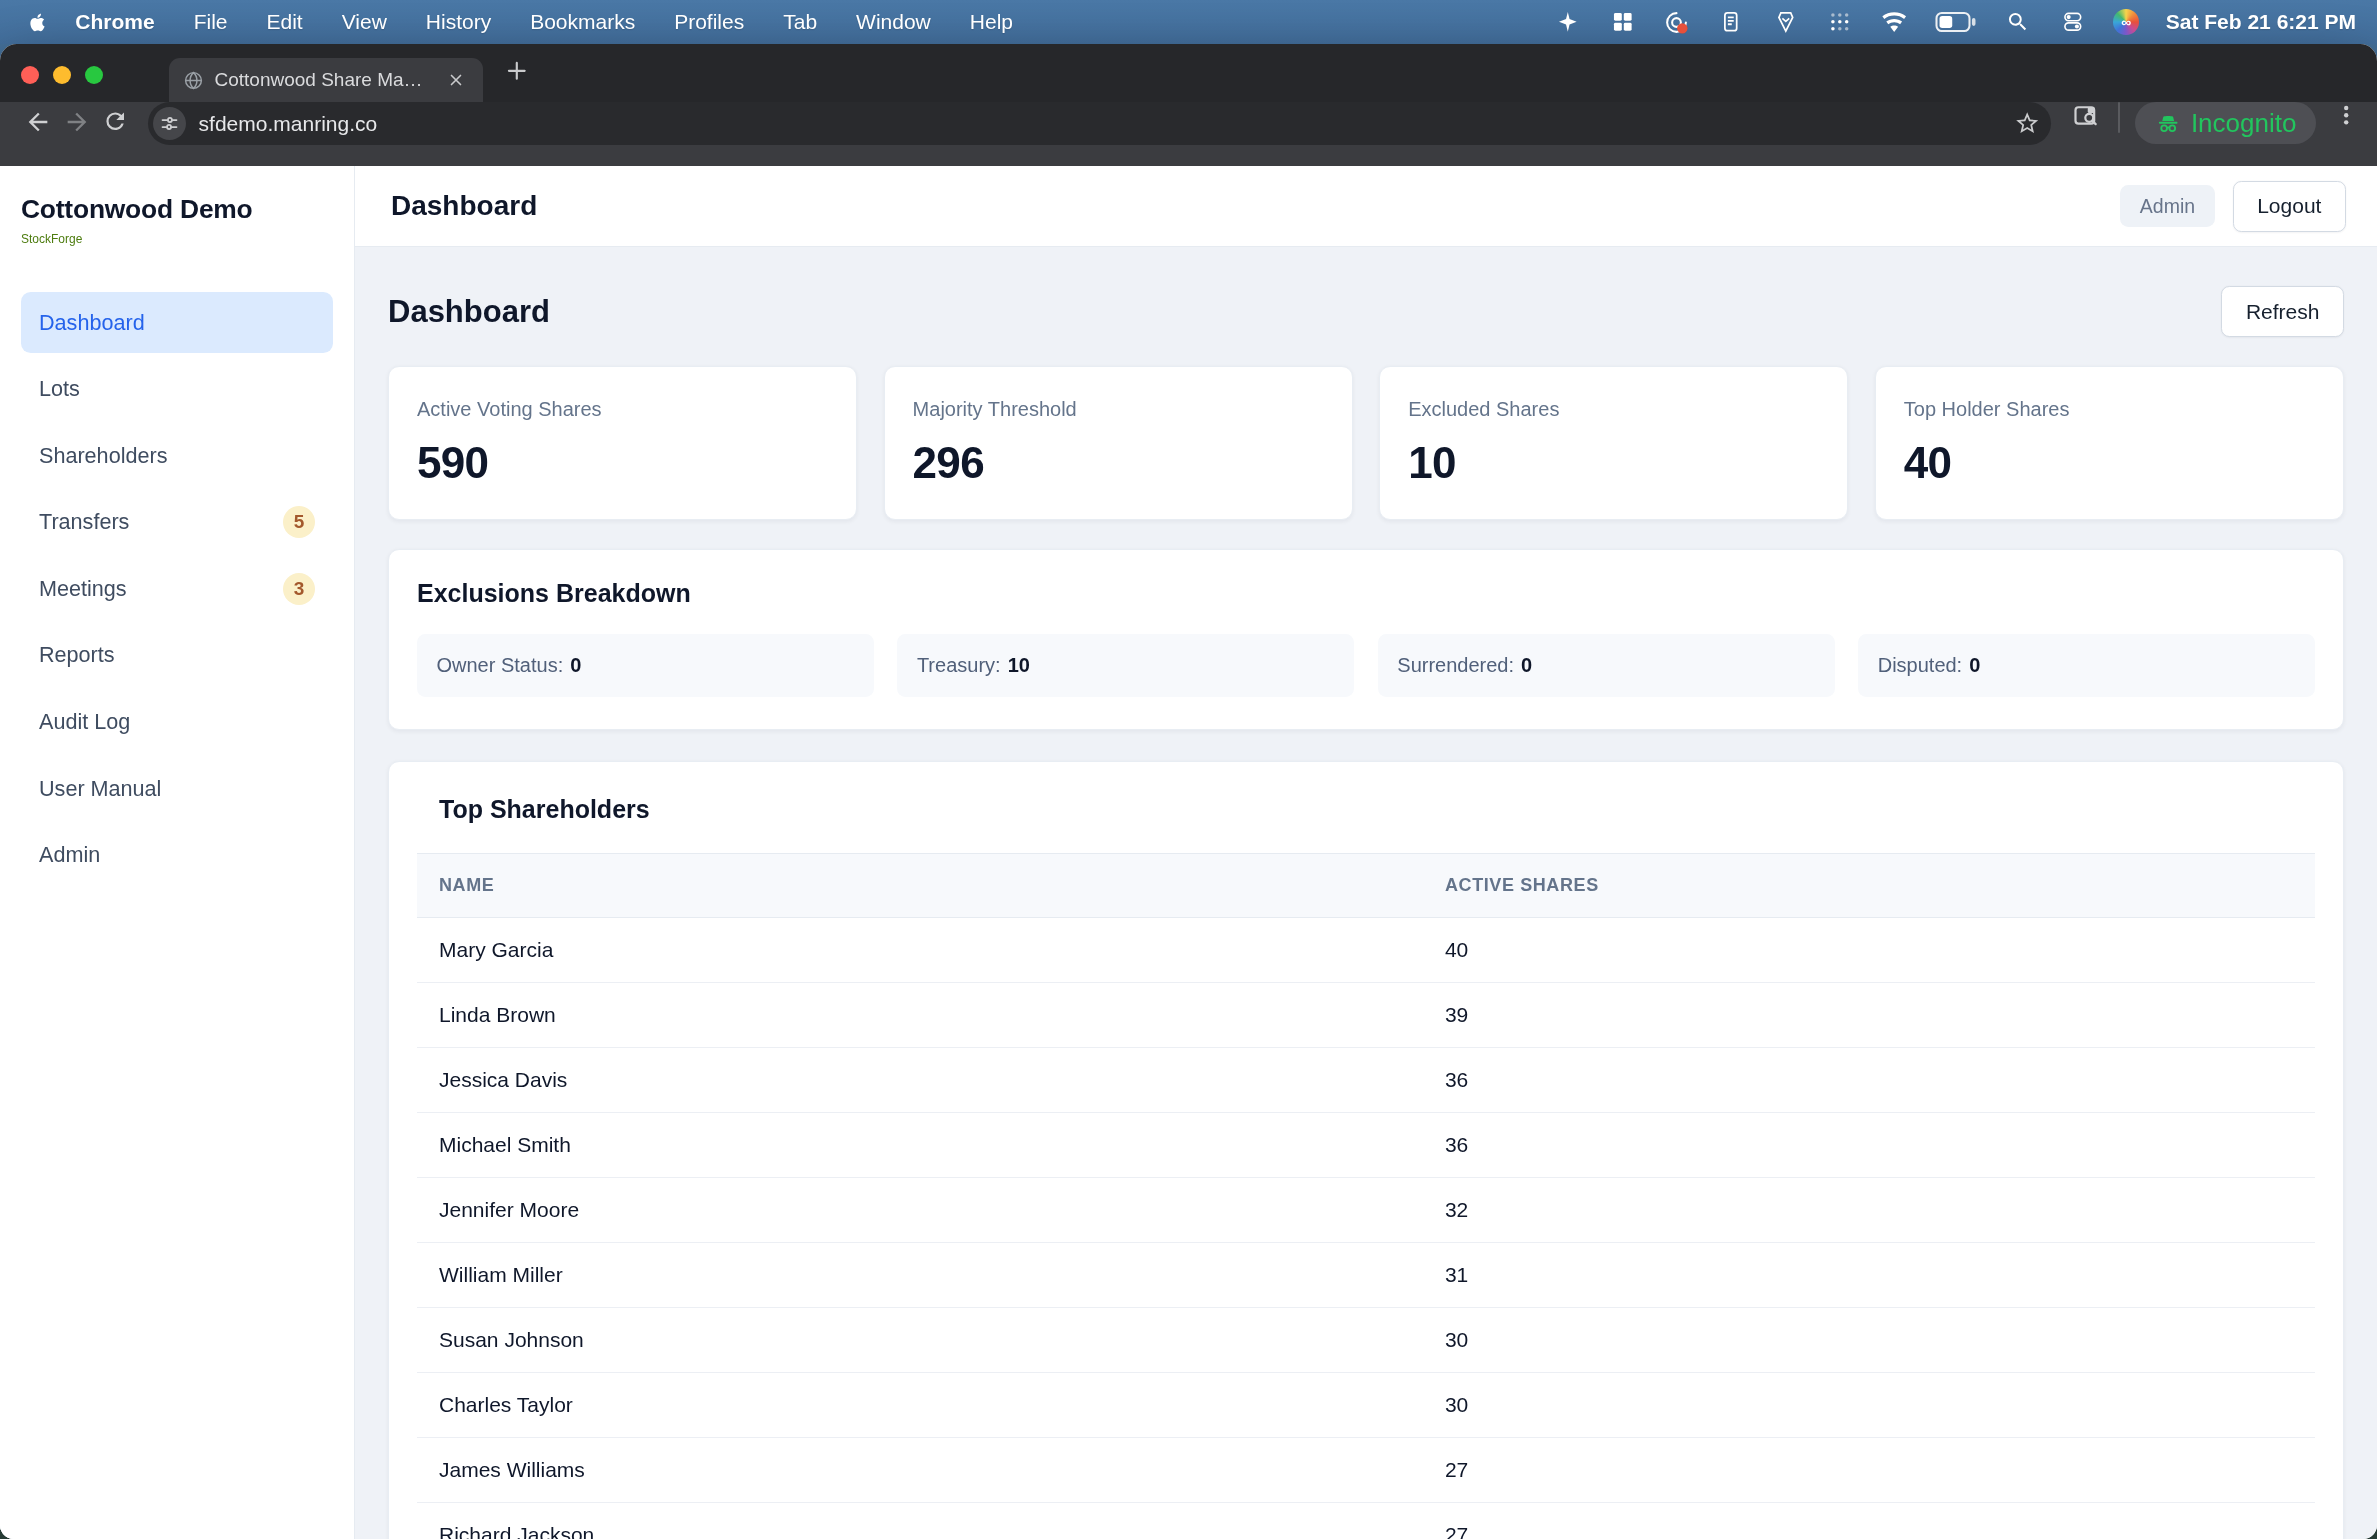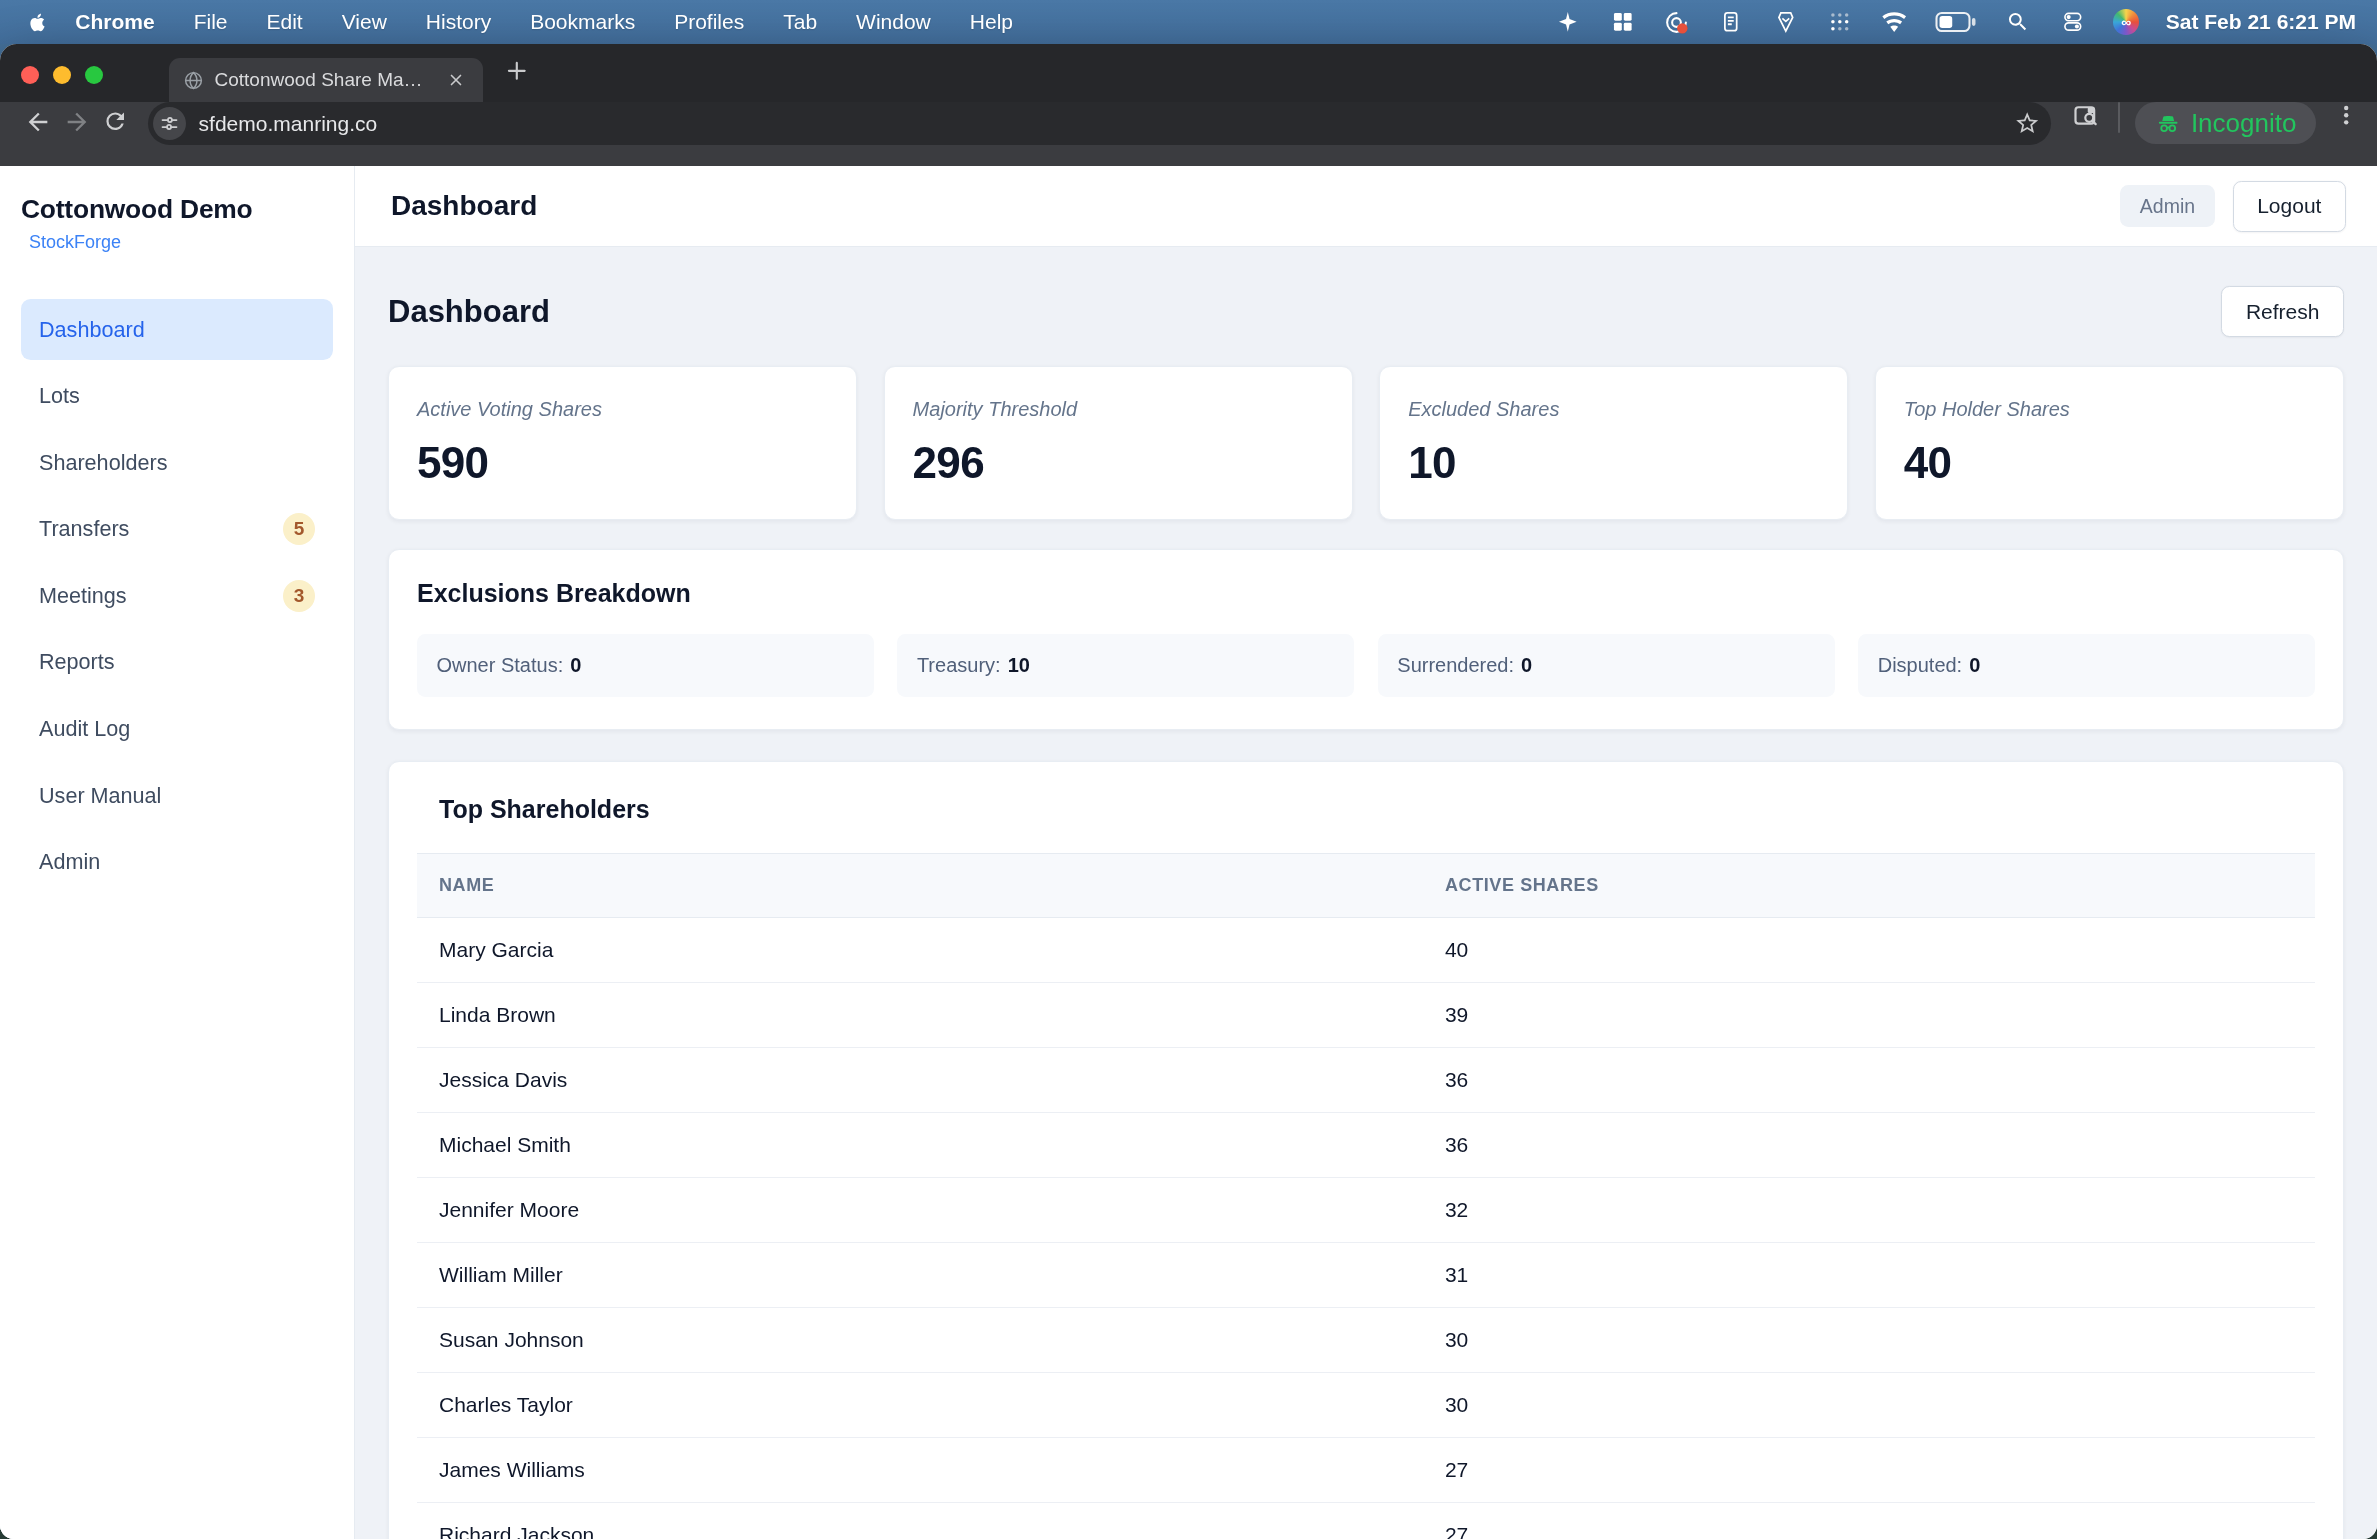--- a/index.html
+++ b/index.html
@@ -51,21 +51,21 @@
   .tool-icon{color:#cfd0d2;display:flex;margin:0 9.7px;}
   .vsep{width:2.1px;height:31px;background:#5a5b5f;border-radius:1.4px;margin:0 8.3px;}
   .incognito-pill{height:42px;border-radius:21px;background:#4e4f54;display:flex;align-items:center;gap:9.7px;
     padding:0 19.5px;color:#22c55e;font-size:26px;margin:0 7px;}
   .dots3{color:#cfd0d2;display:flex;margin-left:9.7px;}
 
   
   .page{flex:1;display:flex;min-height:0;background:#eff2f7;}
   .sidebar{width:355px;background:#fff;border-right:1.4px solid #e6ebf1;padding:28px 21px;flex:none;}
   .sb-title{font-size:26.4px;font-weight:700;color:#0f172a;letter-spacing:-0.2px;}
-  .sb-sub{font-size:18px;color:#3b82f6;margin-top:7px;margin-left:8px;}
+  .sb-sub{font-size:12px;color:#4d7c0f;margin-top:7px;}
   .nav{margin-top:46px;}
   .nav-item{height:61px;margin-bottom:5.6px;border-radius:9.7px;display:flex;align-items:center;
     padding:0 18px;font-size:21.6px;color:#3f4c60;cursor:pointer;}
   .nav-item.active{background:#dbeafe;color:#2563eb;}
   .nav-label{flex:1;}
   .nav-badge{min-width:32px;height:32px;border-radius:16px;background:#fbf0c9;color:#a3582c;
     font-size:19px;font-weight:700;display:flex;align-items:center;justify-content:center;padding:0 8.3px;}
 
   .main{flex:1;display:flex;flex-direction:column;min-width:0;}
   .topbar{height:81px;background:#fff;border-bottom:1.4px solid #e6ebf1;display:flex;align-items:center;
@@ -77,21 +77,21 @@
     padding:12.5px 23.6px;font-family:inherit;cursor:pointer;box-shadow:0 0.7px 2.1px rgba(15,23,42,.05);}
 
   .content{flex:1;overflow:hidden;padding:39px 33px;}
   .content-head{display:flex;align-items:center;}
   .content-title{font-size:31px;font-weight:700;color:#0f172a;}
   .content-head .btn{margin-left:auto;}
 
   .stats{display:grid;grid-template-columns:repeat(4,1fr);gap:26.4px;margin-top:29px;}
   .stat-card{background:#fff;border:0.7px solid #e8edf3;border-radius:11px;padding:31px 28px;
     box-shadow:0 1.4px 4.2px rgba(15,23,42,.05);}
-  .stat-label{font-size:20px;color:#64748b;font-style:italic;}
+  .stat-label{font-size:20px;color:#64748b;}
   .stat-value{font-size:44px;font-weight:800;color:#0f172a;margin-top:16.7px;letter-spacing:-0.7px;}
 
   .card{background:#fff;border:0.7px solid #e8edf3;border-radius:11px;box-shadow:0 1.4px 4.2px rgba(15,23,42,.05);}
   .exclusions{margin-top:29px;padding:29px 28px 32px;}
   .card-title{font-size:25px;font-weight:700;color:#0f172a;}
   .excl-grid{display:grid;grid-template-columns:repeat(4,1fr);gap:23.6px;margin-top:26.4px;}
   .excl-box{background:#f7f9fc;border-radius:8.3px;height:63px;display:flex;align-items:center;
     padding:0 19.5px;font-size:20px;color:#51607a;}
   .excl-box b{color:#0f172a;margin-left:7px;}
 

